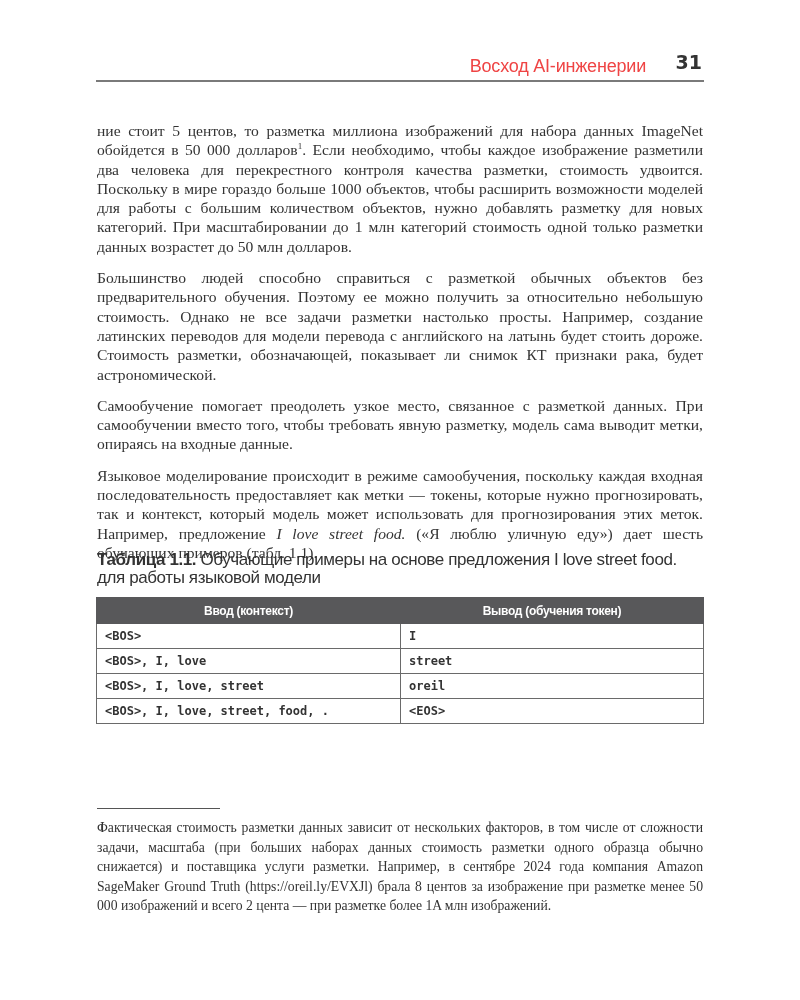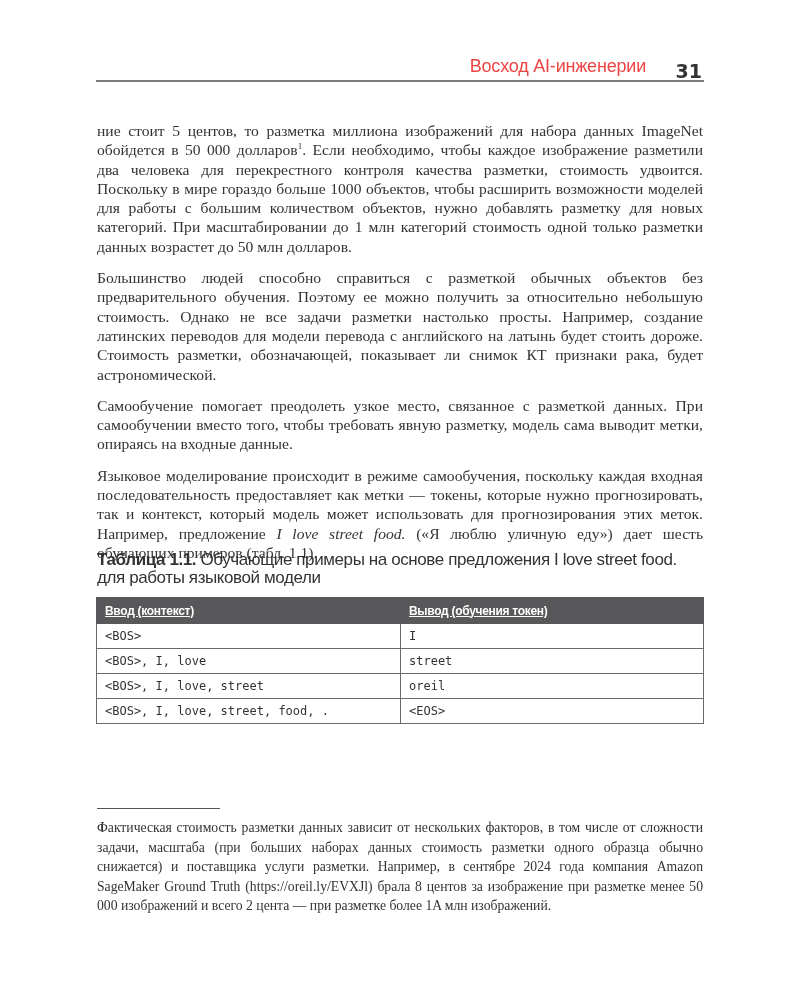--- a/index.html
+++ b/index.html
@@ -1,27 +1,27 @@
 <!DOCTYPE html>
 <html><head>
 <meta charset="utf-8">
 <style>
   html, body { margin: 0; padding: 0; background: #ffffff; }
   body { width: 800px; height: 1000px; position: relative; overflow: hidden; color: #2b2b2b; }
   .header { position: absolute; left: 96px; top: 50px; width: 608px; height: 30px; border-bottom: 2px solid #7a7a7a; }
   .header .running-title { position: absolute; right: 58px; top: 6px; font-family: Liberation Sans, sans-serif; font-size: 18px; color: #ef4444; letter-spacing: -0.2px; }
-  .header .page-number { position: absolute; right: 2px; top: 10px; font-family: "DejaVu Sans", sans-serif; font-weight: bold; font-size: 19px; color: #333; text-align: right; }
+  .header .page-number { position: absolute; right: 2px; top: 1px; font-family: "DejaVu Sans", sans-serif; font-weight: bold; font-size: 19px; color: #333; text-align: right; }
   .body-text { position: absolute; left: 97px; width: 606px; font-family: "Liberation Serif", serif; font-size: 15.6px; line-height: 19.3px; color: #333; text-align: justify; }
   .body-text p { margin: 12px 0 9px 0; }
   .body-text sup { font-size: 9px; vertical-align: super; line-height: 0; }
   .caption { position: absolute; left: 97px; top: 551px; width: 606px; font-family: "Liberation Sans", sans-serif; font-size: 17px; line-height: 18px; color: #333; letter-spacing: -0.4px; }
   .caption b { font-weight: bold; }
   table.data { position: absolute; left: 96px; top: 597px; width: 608px; border-collapse: collapse; font-size: 12.5px; }
-  table.data th { background: #58585a; color: #ffffff; font-family: "Liberation Sans", sans-serif; font-weight: bold; font-size: 12px; text-align: left; padding: 0 8px; height: 25px; border: 1px solid #58585a; letter-spacing: -0.3px; text-decoration: underline; }
-  table.data td { font-family: "DejaVu Sans Mono", monospace; font-size: 12px; color: #333; padding: 0 8px; height: 24px; border: 1.5px solid #6a6a6a; }
+  table.data th { background: #58585a; color: #ffffff; font-family: "Liberation Sans", sans-serif; font-weight: bold; font-size: 12px; text-align: center; padding: 0 8px; height: 25px; border: 1px solid #58585a; letter-spacing: -0.3px; }
+  table.data td { font-family: "DejaVu Sans Mono", monospace; font-size: 12px; color: #333; padding: 0 8px; height: 24px; border: 1.5px solid #6a6a6a; font-weight: bold; }
   table.data td.c1 { width: 287px; }
   .fn-rule { position: absolute; left: 97px; top: 808px; width: 123px; border-top: 1.5px solid #555; }
   .footnote { position: absolute; left: 97px; top: 818px; width: 606px; font-family: "Liberation Serif", serif; font-size: 13.7px; line-height: 19.6px; color: #333; text-align: justify; }
   .footnote .fn-mark { position: absolute; left: 2px; top: 0; font-size: 9px; }
   .footnote .fn-text { }
 </style>
 </head>
 <body>
 
 <div class="header">

